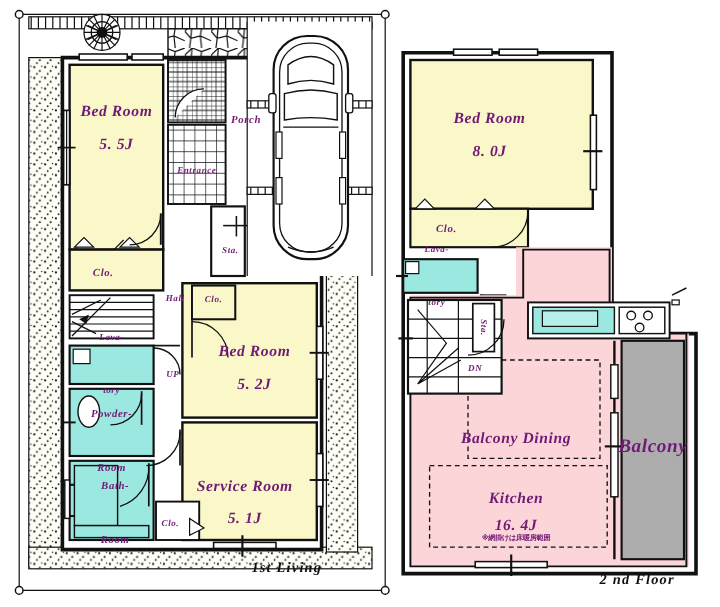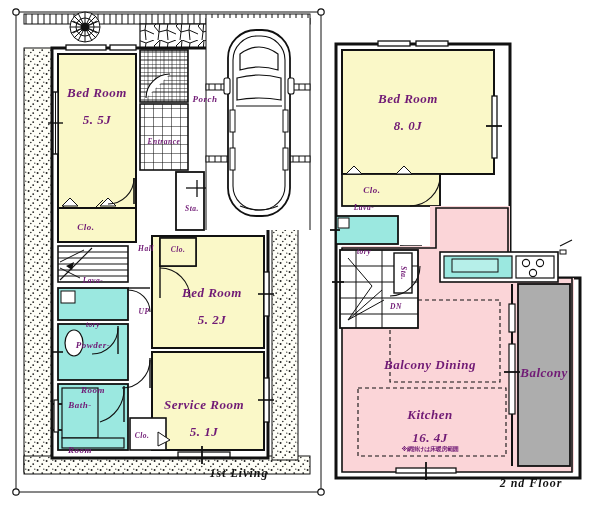--- a/index.html
+++ b/index.html
@@ -19,21 +19,21 @@
     font-weight:bold;
     color:#701a75;
     white-space:nowrap;
     letter-spacing:0.5px;
     line-height:1.05;
     text-align:center;
     transform:translate(-50%,-50%);
     pointer-events:none;
   }
   .lbl.big{font-size:13px;}
-  .lbl.med{font-size:13px;}
+  .lbl.med{font-size:16px;}
   .lbl.sm{font-size:9px;}
   .lbl.xs{font-size:7.5px;font-style:italic;}
   .lbl.vert{
     writing-mode:vertical-rl;
     text-orientation:mixed;
   }
   .lbl .l2{display:block;margin-top:36px;}
   .floor-tag{
     position:absolute;
     font-family:"Liberation Serif", serif;
@@ -387,21 +387,21 @@
 <div class="lbl xs" style="left:93px;top:303px;">
   <span>Lava-</span>
   <span class="l2">tory</span>
 </div>
 
 <div class="lbl sm" style="left:93px;top:368px;font-style:italic;">
   <span>Powder-</span>
   <span class="l2">Room</span>
 </div>
 
-<div class="lbl sm" style="left:80px;top:428px;text-align:center;">
+<div class="lbl sm" style="left:96px;top:428px;text-align:center;">
   <span>Bath-</span>
   <span class="l2">Room</span>
 </div>
 
 <div class="lbl xs" style="left:178px;top:250px;">Clo.</div>
 
 <div class="lbl big" style="left:212px;top:306px;">
   <span>Bed Room</span>
   <span class="l2" style="margin-top:13px;">5. 2J</span>
 </div>

